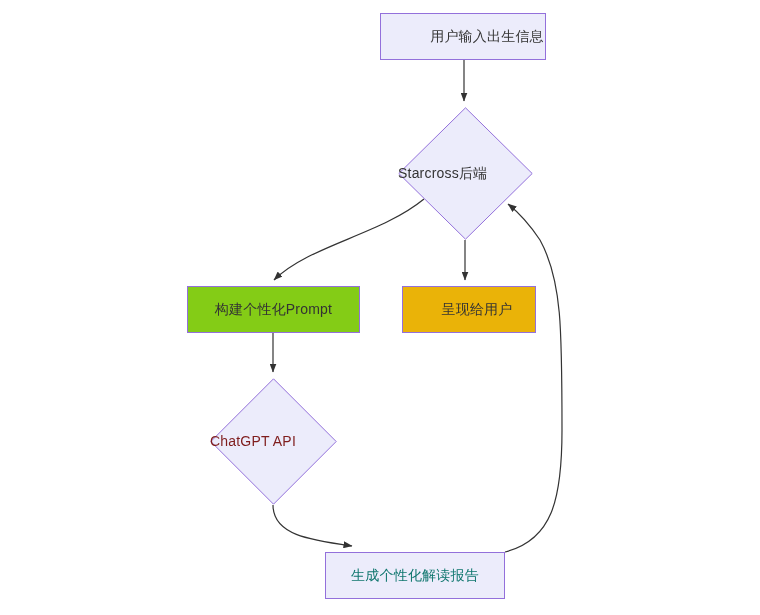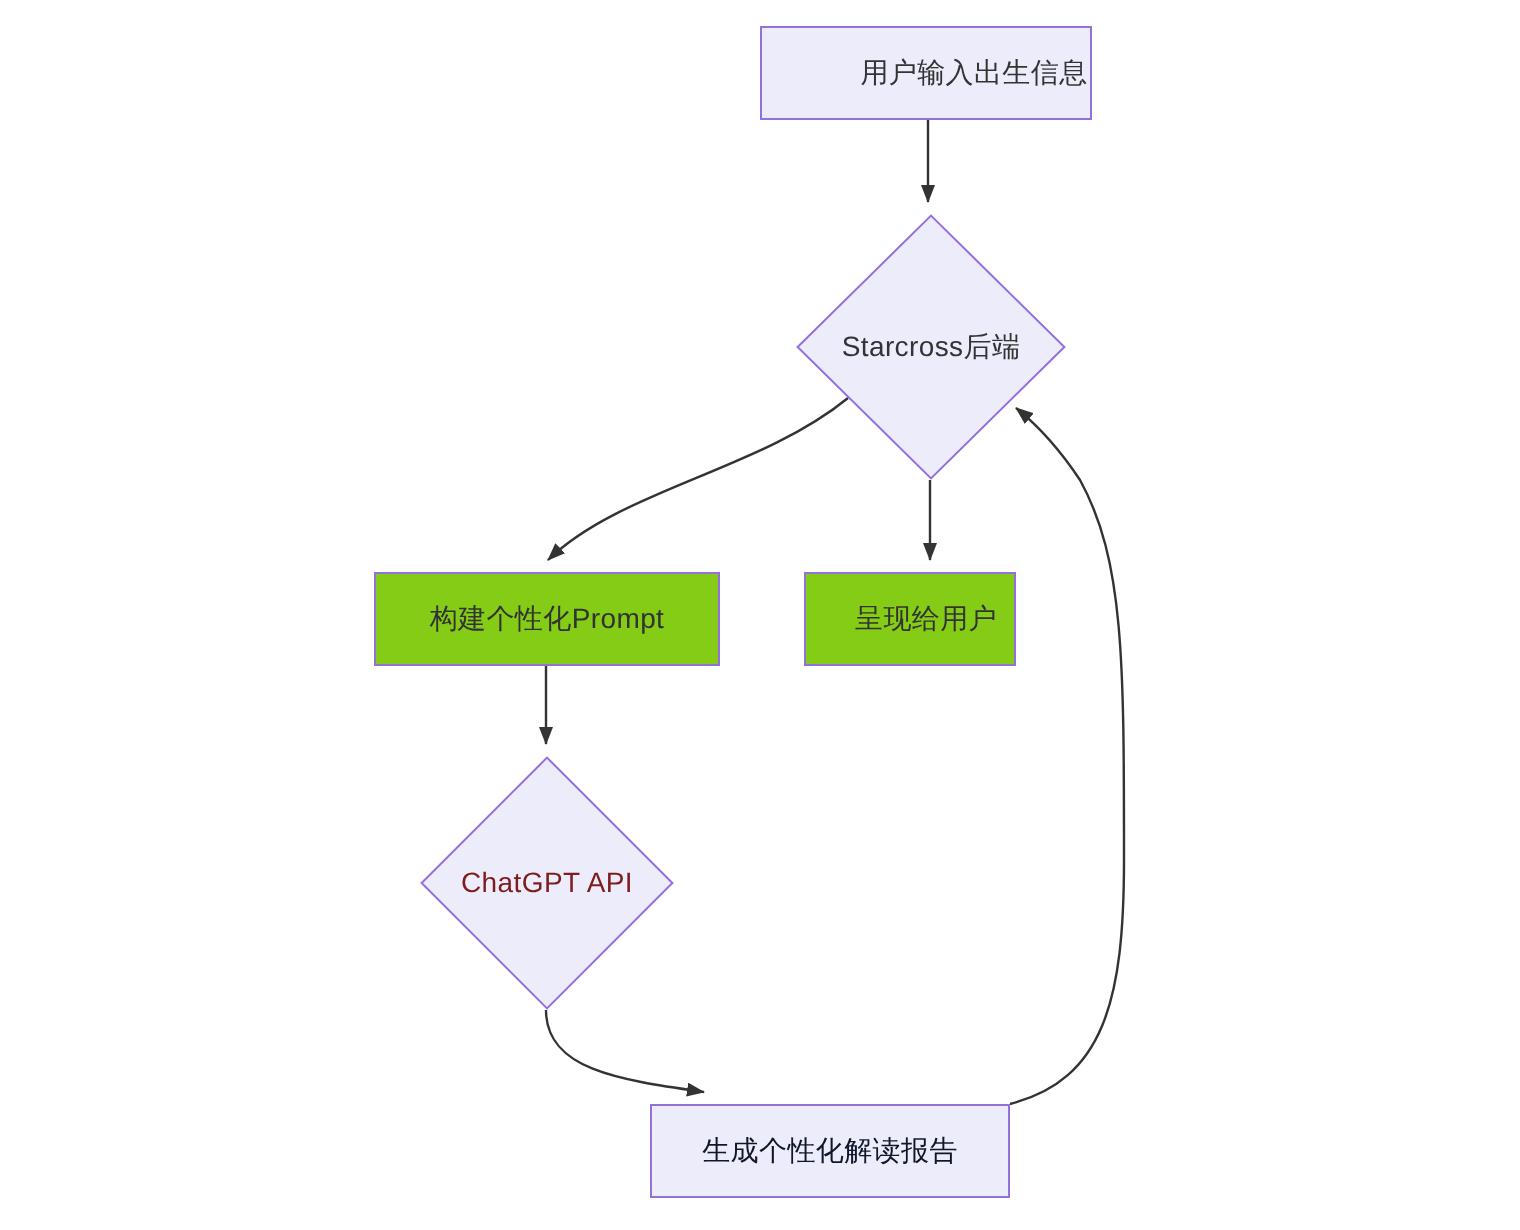--- a/index.html
+++ b/index.html
@@ -58,21 +58,20 @@
     height: 100%;
   }
   .diamond-label-wrap {
     position: absolute;
     left: 0;
     top: 0;
     width: 100%;
     height: 100%;
     display: flex;
     align-items: center;
-    justify-content: center;
     pointer-events: none;
   }
 </style>
 </head>
 <body>
 
 <div id="diagram-root">
 
   <svg id="edge-layer" viewBox="0 0 760 615" xmlns="http://www.w3.org/2000/svg">
     <defs>
@@ -98,29 +97,29 @@
         <svg class="diamond-shape" viewBox="0 0 135 133">
           <polygon points="67.5,0.8 134.2,66.5 67.5,132.2 0.8,66.5" fill="#ececfb" stroke="#9370db" stroke-width="1"></polygon>
         </svg>
         <div class="diamond-label-wrap">
           <span class="node-label" style="color: rgb(51, 51, 51);">Starcross后端</span>
         </div>
       </div>
       <div class="node node-rect" style="left: 187px; top: 286px; width: 173px; height: 47px; background: #84cc16; border-color: rgb(147, 112, 219);">
         <span class="node-label" style="color: rgb(51, 51, 51);">构建个性化Prompt</span>
       </div>
-      <div class="node node-rect" style="left: 402px; top: 286px; width: 106px; height: 47px; background: #84cc16; border-color: rgb(147, 112, 219); padding-left: 16px;">
+      <div class="node node-rect" style="left: 402px; top: 286px; width: 134px; height: 47px; background: #eab308; border-color: rgb(147, 112, 219); padding-left: 16px;">
         <span class="node-label" style="color: rgb(51, 51, 51);">呈现给用户</span>
       </div>
       <div class="node node-diamond" style="left: 210px; top: 378px; width: 127px; height: 127px;">
         <svg class="diamond-shape" viewBox="0 0 127 127">
           <polygon points="63.5,0.8 126.2,63.5 63.5,126.2 0.8,63.5" fill="#ececfb" stroke="#9370db" stroke-width="1"></polygon>
         </svg>
         <div class="diamond-label-wrap">
           <span class="node-label" style="color: #7f1d1d;">ChatGPT API</span>
         </div>
       </div>
       <div class="node node-rect" style="left: 325px; top: 552px; width: 180px; height: 47px; background: rgb(236, 236, 251); border-color: rgb(147, 112, 219);">
-        <span class="node-label" style="color: #0f172a;">生成个性化解读报告</span>
+        <span class="node-label" style="color: #0f766e;">生成个性化解读报告</span>
       </div>
     </div>
 
 </div>
 
 </body></html>

